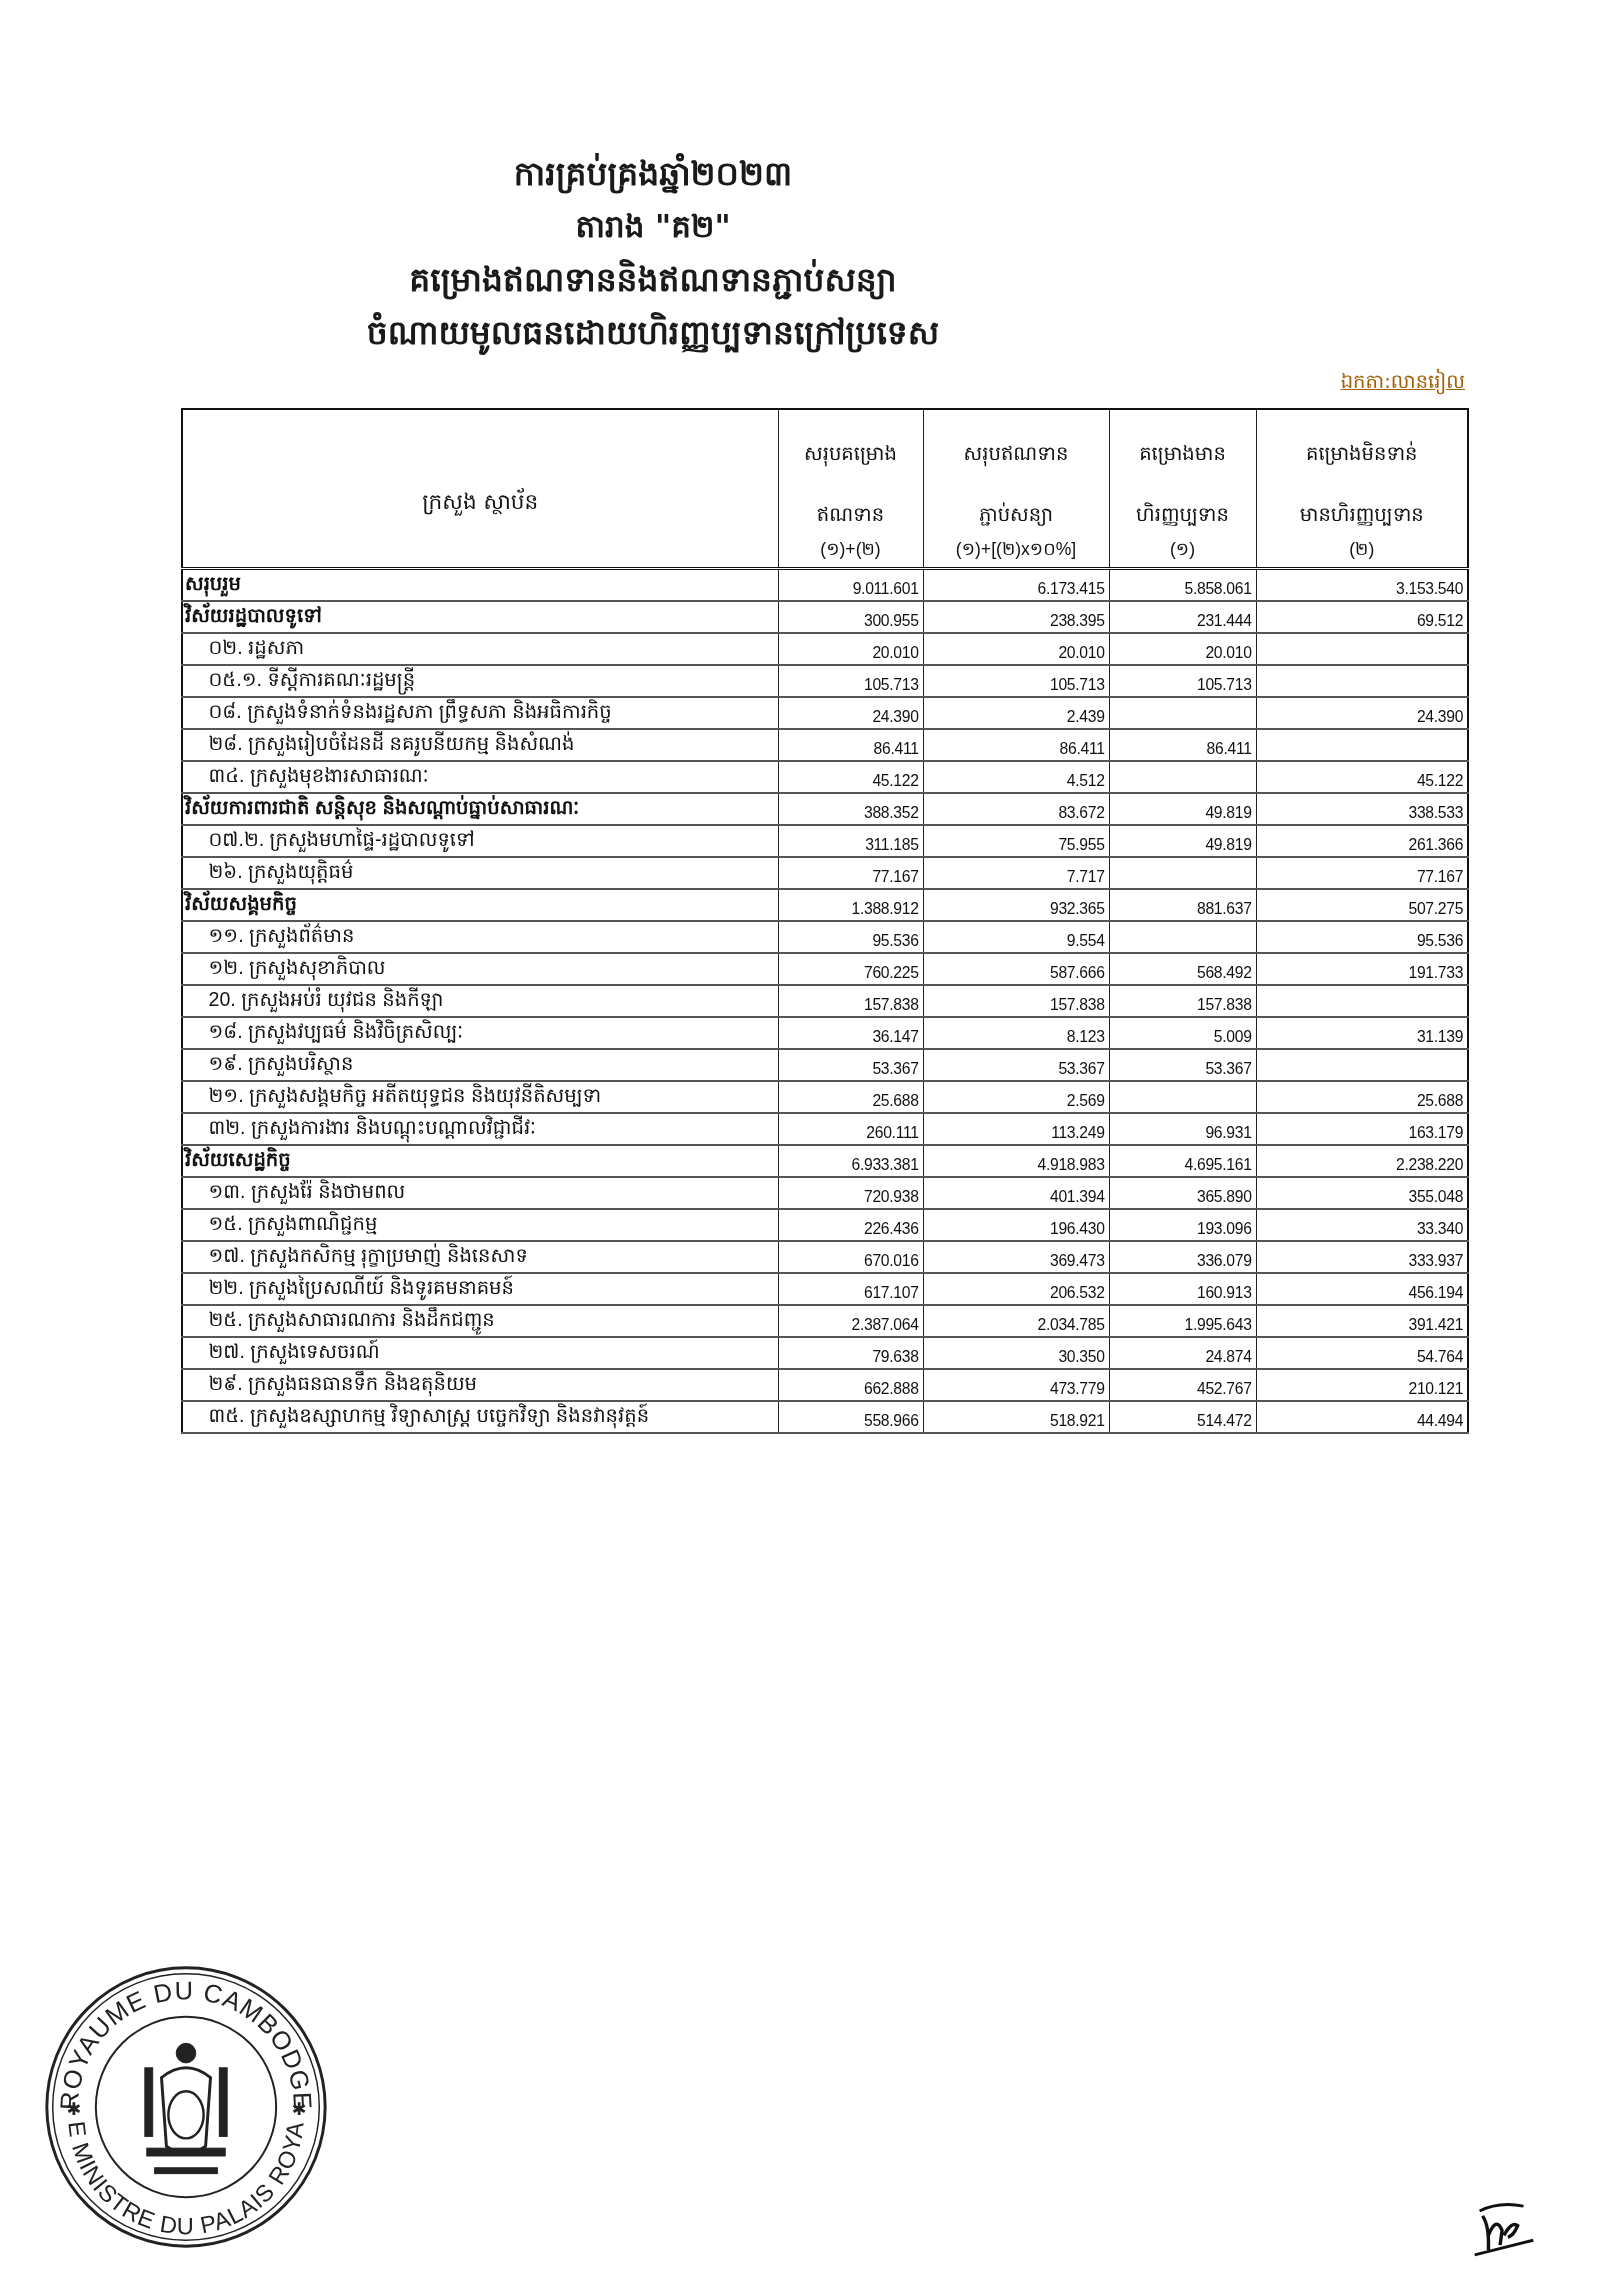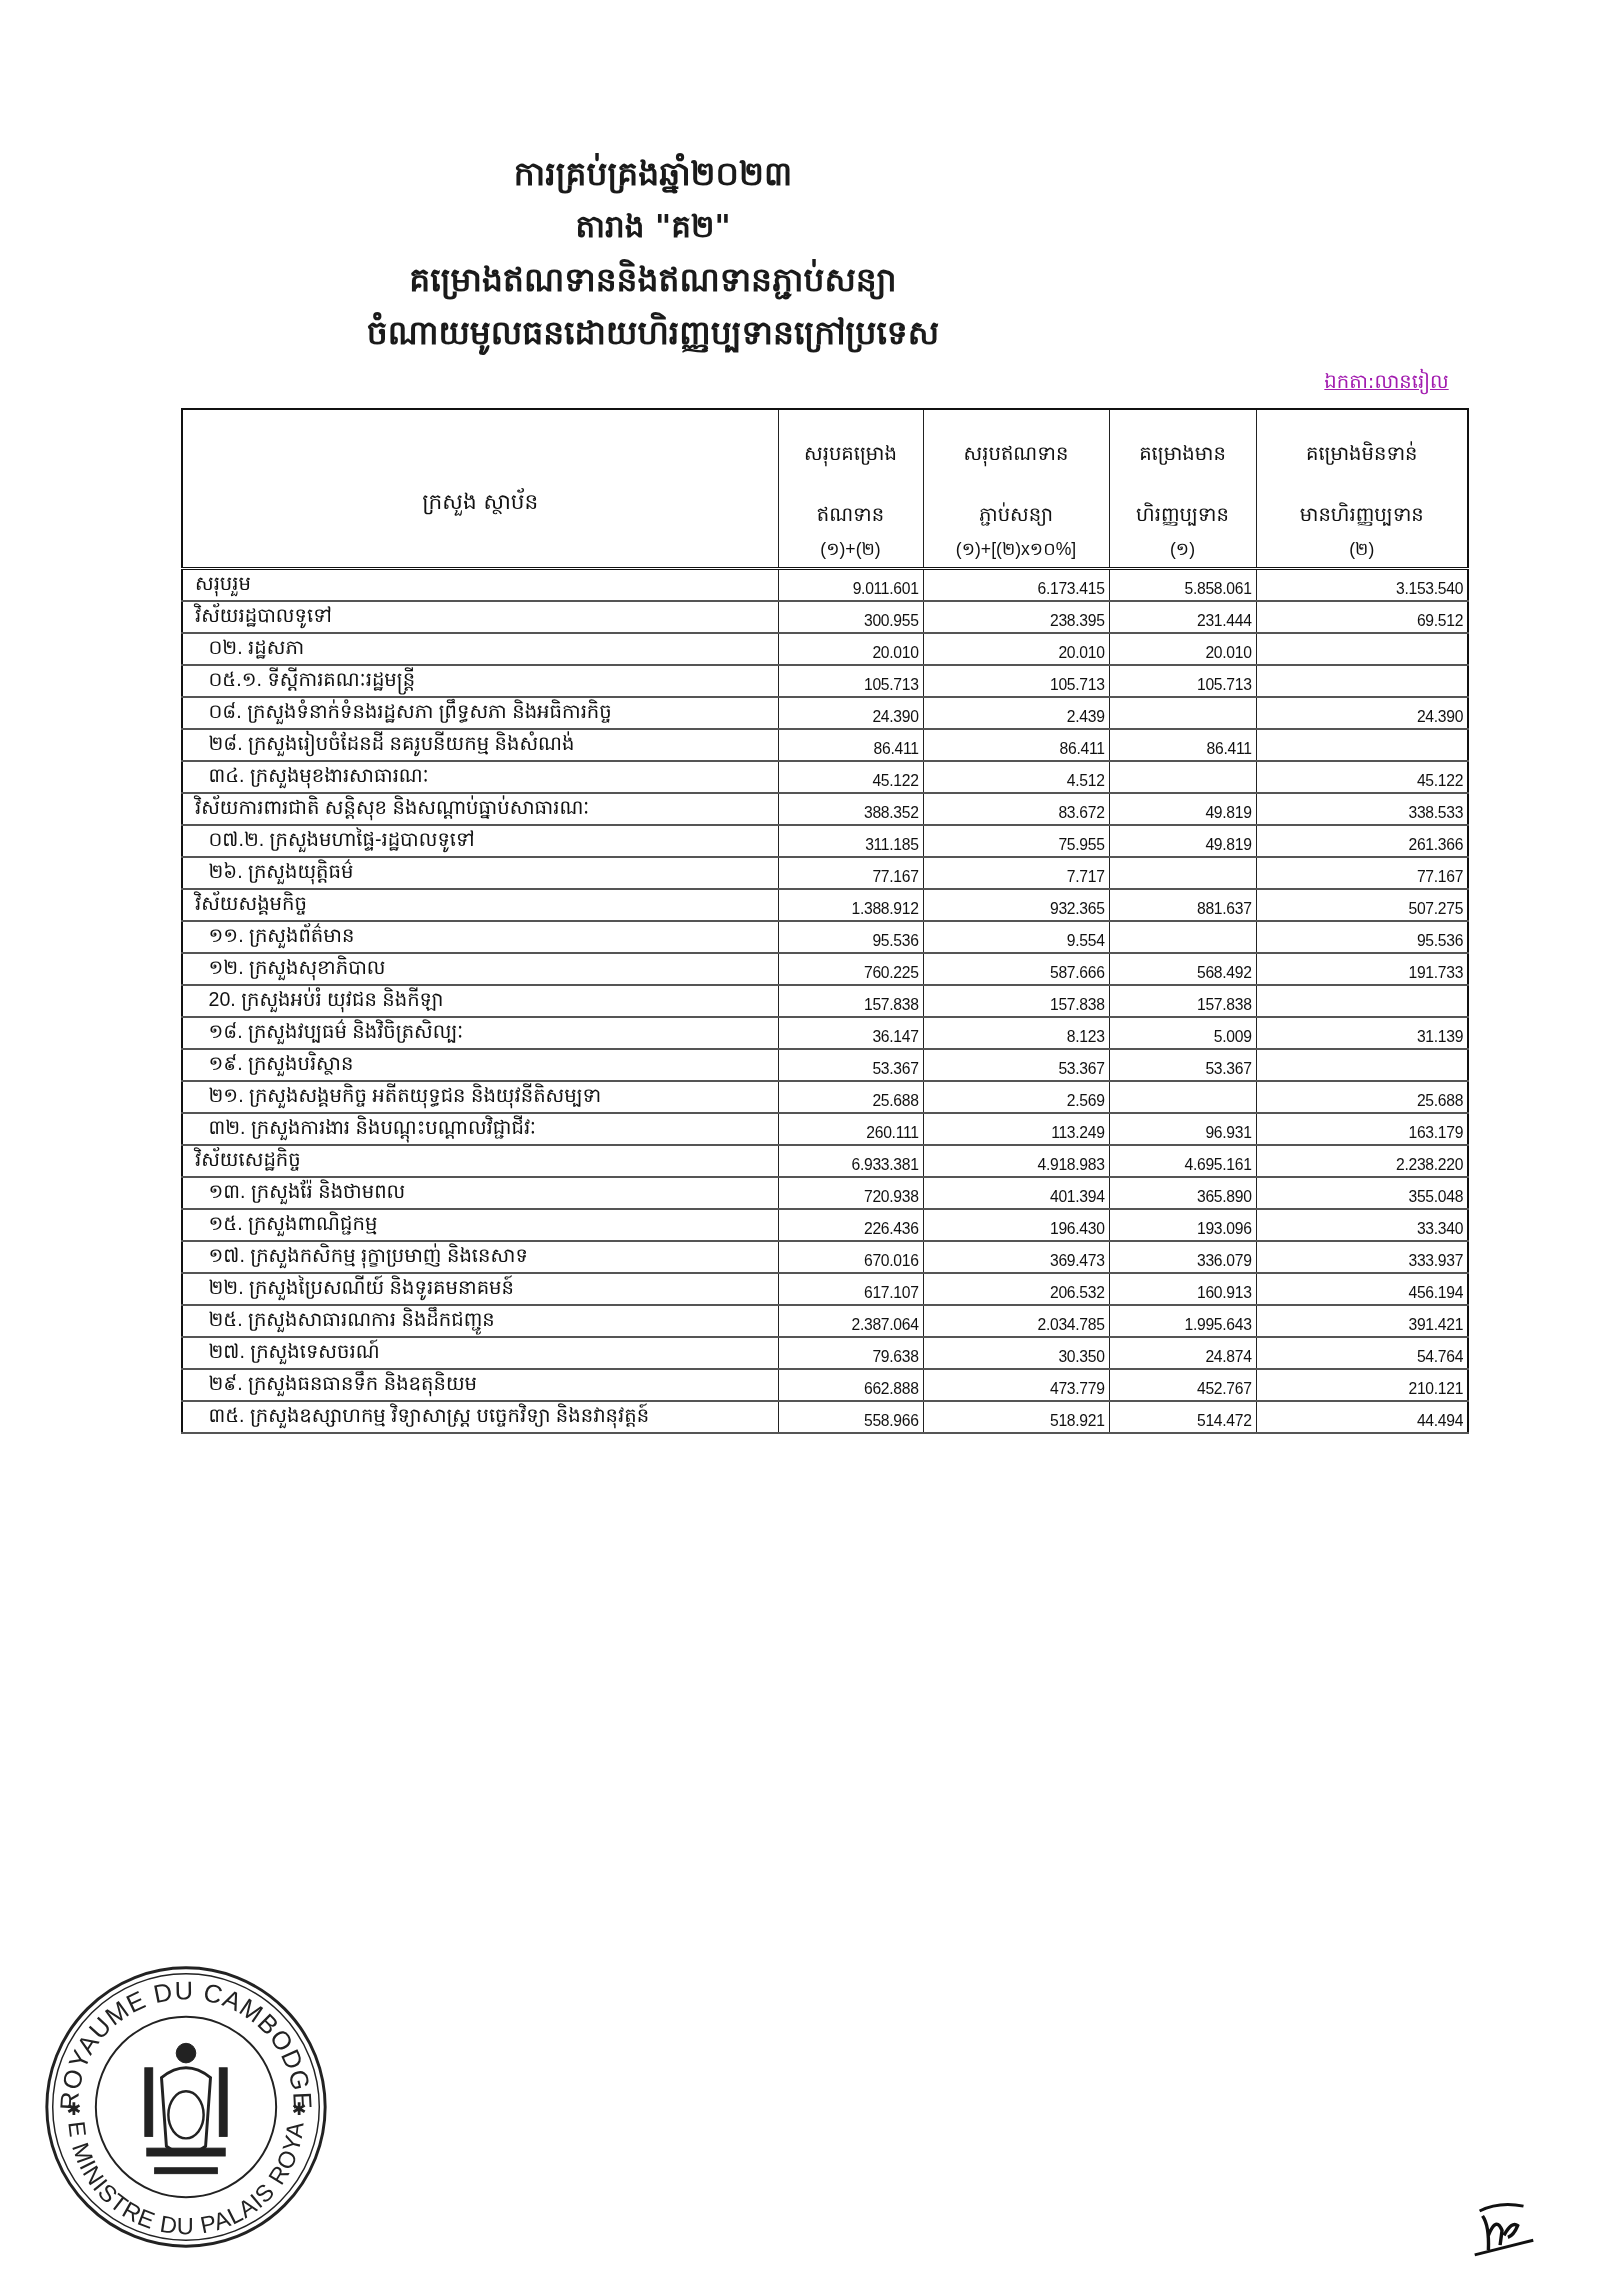--- a/index.html
+++ b/index.html
@@ -12,22 +12,22 @@
   }
   .title-line {
     font-family: "DejaVu Serif", "Liberation Serif", serif;
     font-weight: bold; color: #1a1a1a; line-height: 53px;
   }
   .t1 { font-size: 33px; }
   .t2 { font-size: 31px; }
   .t3 { font-size: 33px; }
   .t4 { font-size: 33px; }
   .unit {
-    position: absolute; left: 1308px; top: 369px; width: 157px; text-align: center;
-    font-size: 19.6px; text-decoration: underline; color: #a21caf;
+    position: absolute; left: 1308px; top: 369px; width: 157px; text-align: right;
+    font-size: 19.6px; text-decoration: underline; color: #a16207;
   }
   table.main {
     position: absolute; left: 181px; top: 408px; width: 1286px;
     border-collapse: collapse; table-layout: fixed;
     border: 2.9px solid #111;
   }
   table.main col.c0 { width: 596px; }
   table.main col.c1 { width: 145px; }
   table.main col.c2 { width: 186px; }
   table.main col.c3 { width: 147px; }
@@ -46,21 +46,21 @@
     height: 28px; padding: 0 3.9px; font-size: 19.6px;
     font-family: "Liberation Sans", sans-serif;
   }
   tbody td.num {
     text-align: right; font-family: "Liberation Sans", sans-serif;
     font-size: 15.7px; vertical-align: bottom; padding-bottom: 2px;
     letter-spacing: -0.3px; transform-origin: right;
   }
   tbody td.name { text-align: left; vertical-align: middle; }
   tbody tr.item td.name { padding-left: 25.5px; }
-  tbody tr.group td.name, tbody tr.total td.name { font-weight: normal; padding-left: 12px; }
+  tbody tr.group td.name, tbody tr.total td.name { font-weight: bold; padding-left: 2px; }
   tbody tr.group td.num, tbody tr.total td.num { font-weight: normal; }
   .seal {
     position: absolute; left: 39px; top: 1960px; width: 294px; height: 294px;
   }
   .signature {
     position: absolute; left: 1465px; top: 2196px; width: 78px; height: 69px;
   }
 </style>
 </head>
 <body>

